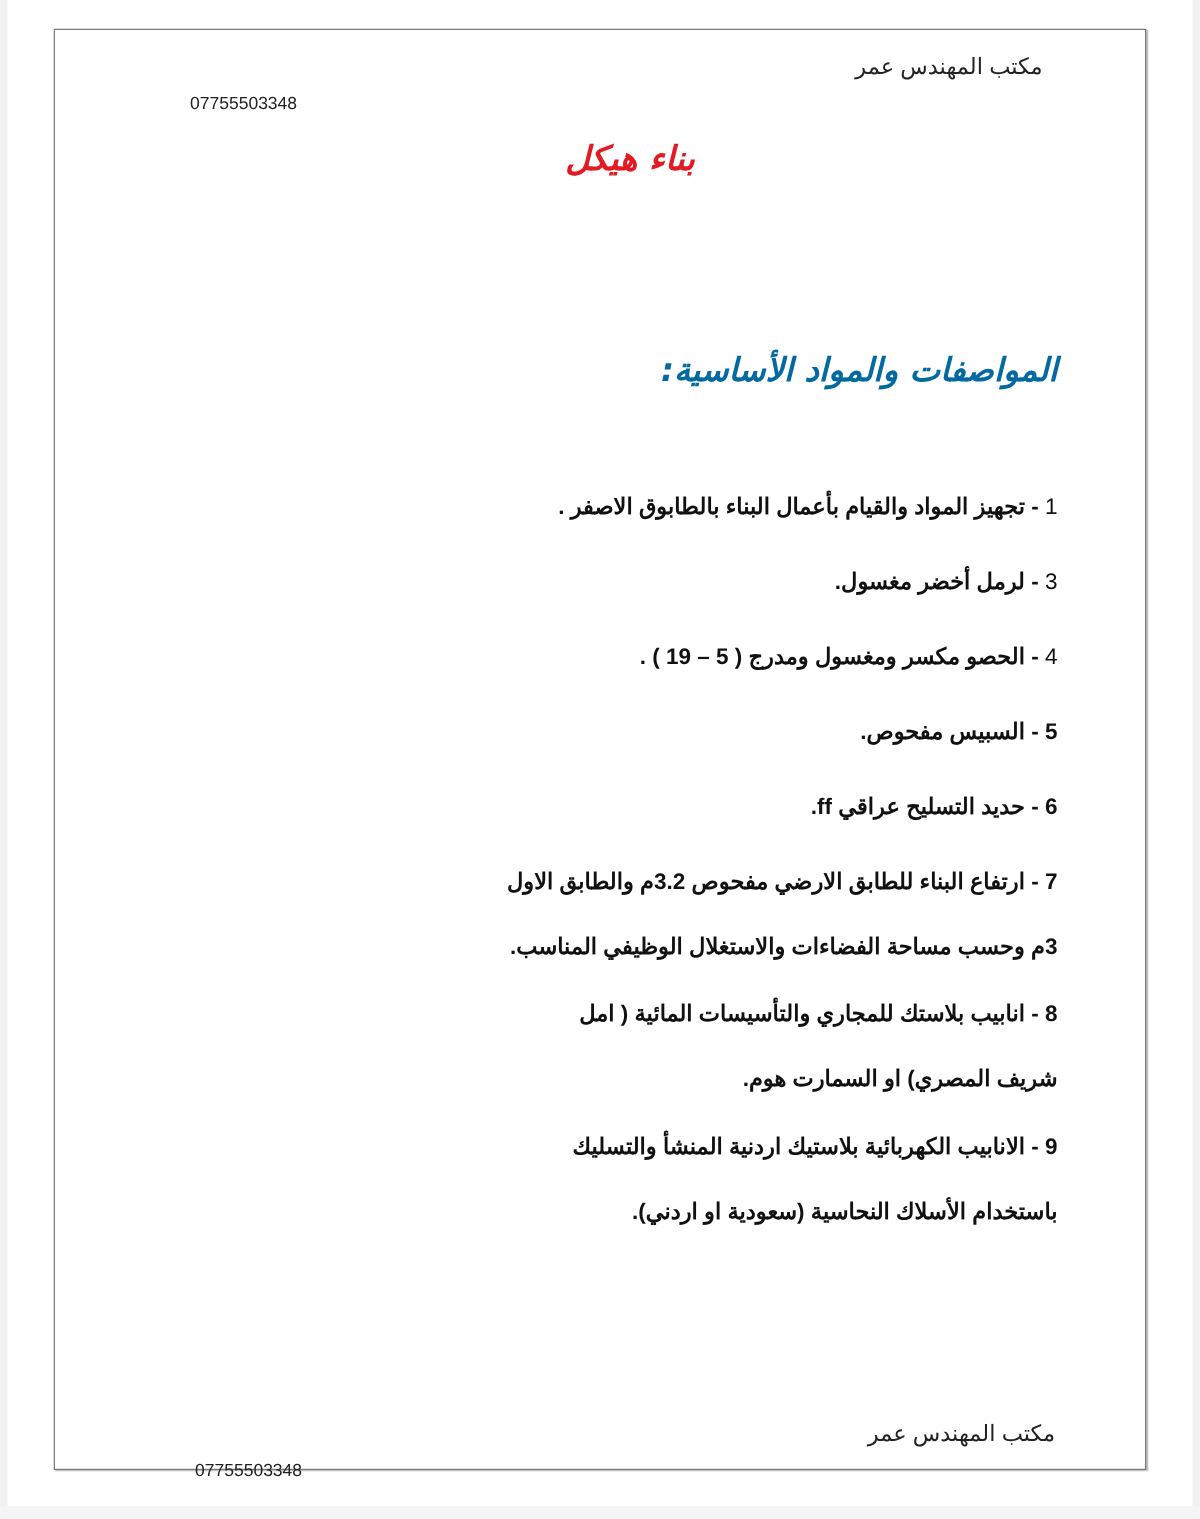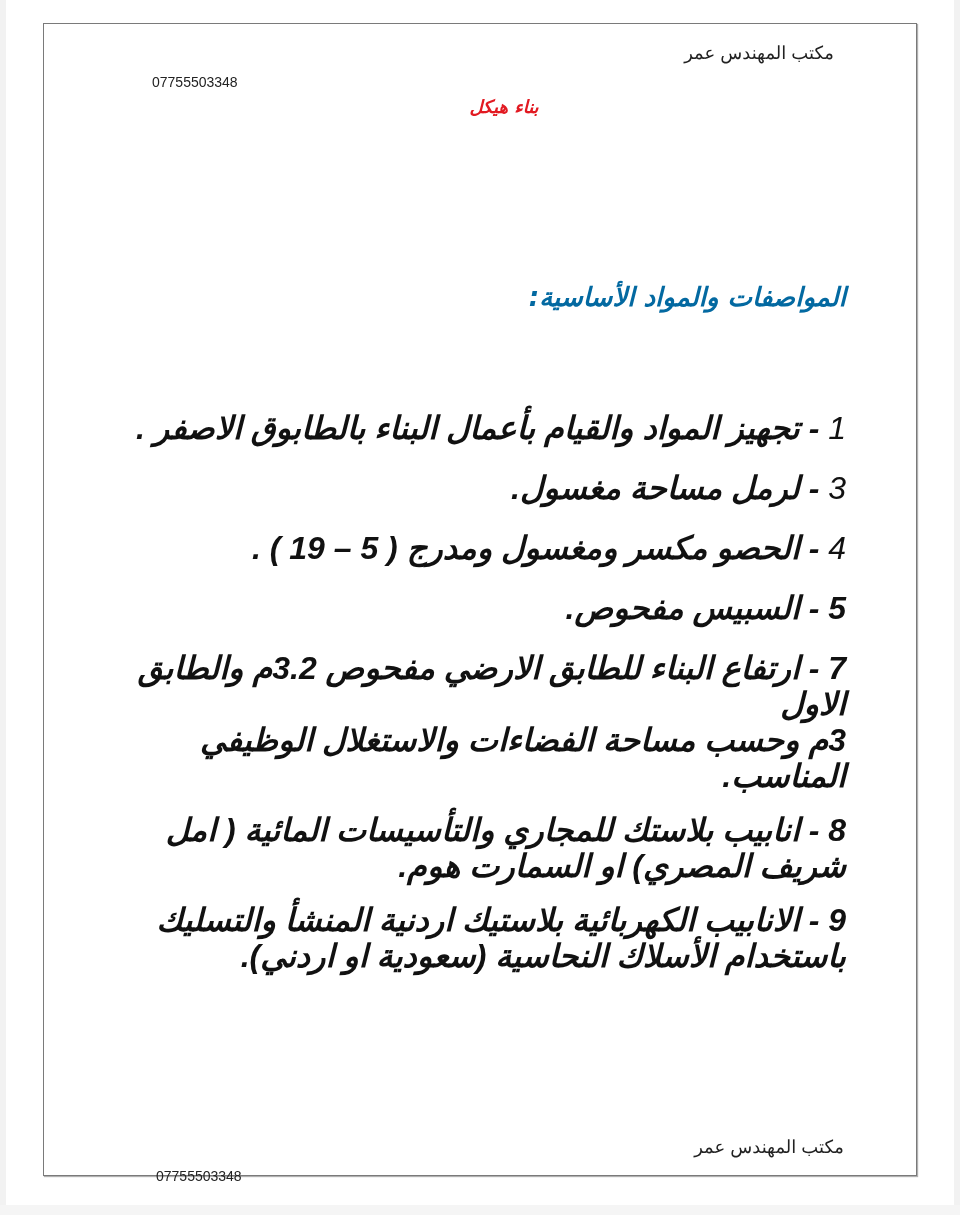--- a/index.html
+++ b/index.html
@@ -25,39 +25,39 @@
     .header { top: 18px; }
     .footer { top: 1112px; }
     .footer .office { right: 72px; }
     .footer .phone { left: 112px; }
 
     .title {
       position: absolute; left: 0; width: 872px; text-align: center;
       color: #e21a22; font-weight: bold; font-style: italic; direction: rtl;
       font-family: "DejaVu Sans", sans-serif;
     }
-    .title-main { top: 72px; font-size: 18px; padding-left: 48px; box-sizing: border-box; }
+    .title-main { top: 88px; font-size: 27px; padding-left: 48px; box-sizing: border-box; }
     .title-price { top: 143px; font-size: 28px; padding-left: 0px; }
 
     .section-head {
       position: absolute; right: 70px; top: 258px; direction: rtl;
       color: #0369a1; font-weight: bold; font-style: italic; font-size: 26px;
       font-family: "DejaVu Sans", sans-serif;
     }
 
     .list {
-      position: absolute; right: 70px; top: 386px; width: 730px;
+      position: absolute; right: 70px; top: 363px; width: 730px;
       direction: rtl; text-align: right; margin: 0; padding: 0; list-style: none;
-      font-family: "Liberation Sans", sans-serif; font-weight: bold; font-size: 32px; color: #111; font-style: italic;
+      font-family: "Liberation Sans", sans-serif; font-weight: bold; font-size: 18px; color: #111;
     }
     .list li { line-height: 37px; margin-bottom: 23px; }
     .list li .num { font-weight: normal; }
     .list li.bold-num .num { font-weight: bold; }
     .list li.two-line { line-height: 36px; margin-bottom: 18px; }
-    .list li.two-line .line2 { display: block; margin-top: 0; }
+    .list li.two-line .line2 { display: block; margin-top: 16px; }
   </style>
 </head>
 <body>
 
 <div class="edge-left"></div>
 <div class="edge-right"></div>
 <div class="edge-bottom"></div>
 
 <div class="page">
 
@@ -68,27 +68,30 @@
 
   <div class="title title-main">بناء هيكل</div>
 
   <div class="section-head">المواصفات والمواد الأساسية:</div>
 
   <ul class="list">
     <li>
       <span class="num">1</span> - <span>تجهيز المواد والقيام بأعمال البناء بالطابوق الاصفر .</span>
     </li>
     <li>
-      <span class="num">3</span> - <span>لرمل مساحة مغسول.</span>
+      <span class="num">3</span> - <span>لرمل أخضر مغسول.</span>
     </li>
     <li>
       <span class="num">4</span> - <span>الحصو مكسر ومغسول ومدرج ( 5 – 19 ) .</span>
     </li>
     <li class="bold-num">
       <span class="num">5</span> - <span>السبيس مفحوص.</span>
+    </li>
+    <li class="bold-num">
+      <span class="num">6</span> - <span>حديد التسليح عراقي ff.</span>
     </li>
     <li class="bold-num two-line">
       <span class="num">7</span> - <span>ارتفاع البناء للطابق الارضي مفحوص 3.2م والطابق الاول</span>
       <span class="line2">3م وحسب مساحة الفضاءات والاستغلال الوظيفي المناسب.</span>
     </li>
     <li class="bold-num two-line">
       <span class="num">8</span> - <span>انابيب بلاستك للمجاري والتأسيسات المائية ( امل</span>
       <span class="line2">شريف المصري) او السمارت هوم.</span>
     </li>
     <li class="bold-num two-line">

